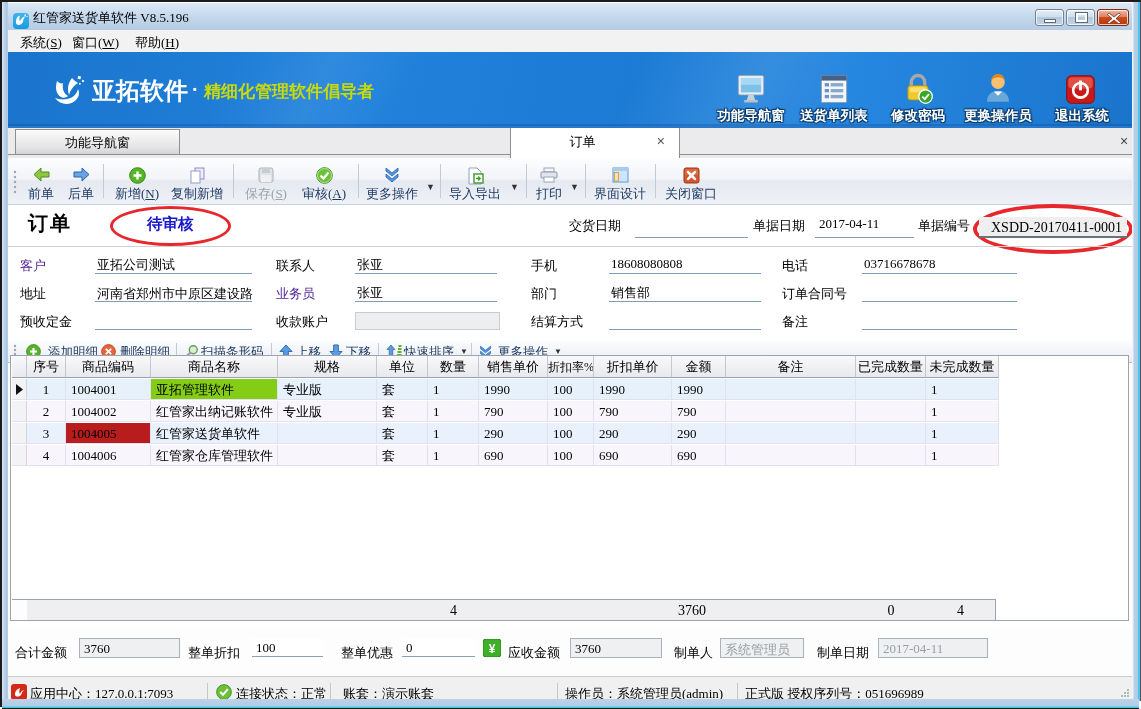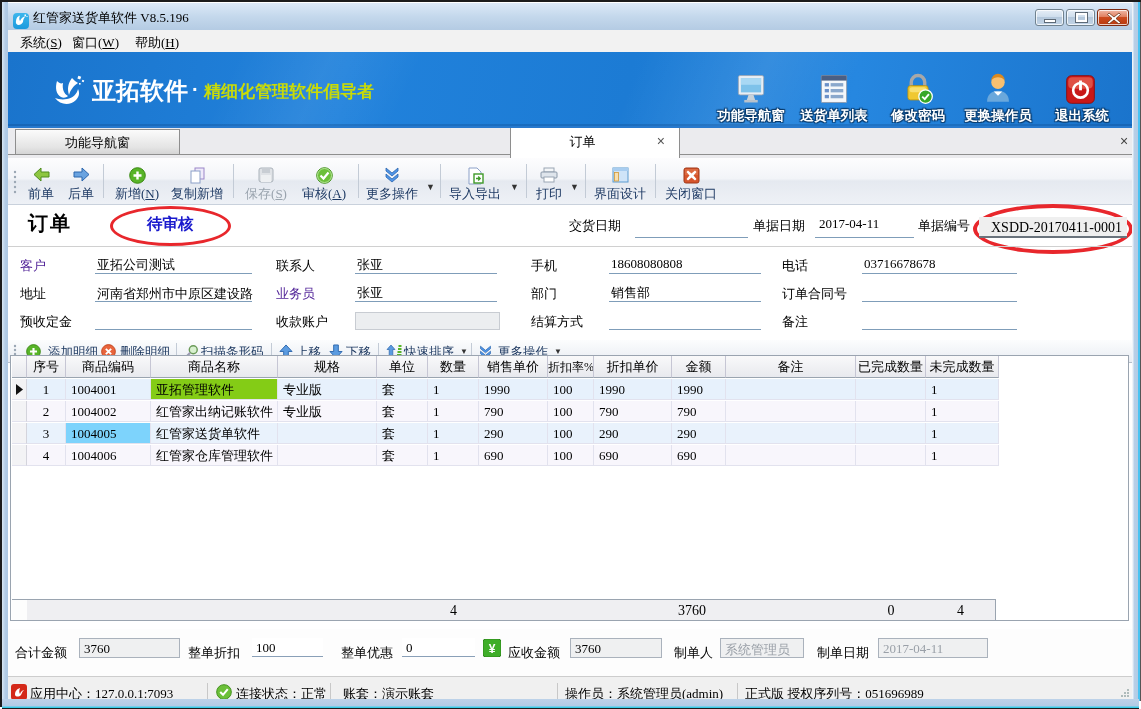--- a/index.html
+++ b/index.html
@@ -369,21 +369,21 @@
 <div class="gc" style="left:417px;top:45px;width:51px;background:#f8f6fc;">1</div>
 <div class="gc" style="left:468px;top:45px;width:69px;background:#f8f6fc;">790</div>
 <div class="gc" style="left:537px;top:45px;width:46px;background:#f8f6fc;">100</div>
 <div class="gc" style="left:583px;top:45px;width:78px;background:#f8f6fc;">790</div>
 <div class="gc" style="left:661px;top:45px;width:54px;background:#f8f6fc;">790</div>
 <div class="gc" style="left:715px;top:45px;width:130px;background:#f8f6fc;"></div>
 <div class="gc" style="left:845px;top:45px;width:70px;background:#f8f6fc;"></div>
 <div class="gc" style="left:915px;top:45px;width:73px;background:#f8f6fc;">1</div>
 <div class="gc" style="left:1px;top:67px;width:15px;background:#f3f3f5;border-right:1px solid #d4d4dc;padding:0"></div>
 <div class="gc" style="left:16px;top:67px;width:39px;background:#e9f2fc;text-align:center;padding-left:0;">3</div>
-<div class="gc" style="left:55px;top:67px;width:85px;background:#7dd3fc;">1004005</div>
+<div class="gc" style="left:55px;top:67px;width:85px;background:#b91c1c;">1004005</div>
 <div class="gc" style="left:140px;top:67px;width:127px;background:#e9f2fc;">红管家送货单软件</div>
 <div class="gc" style="left:267px;top:67px;width:99px;background:#e9f2fc;"></div>
 <div class="gc" style="left:366px;top:67px;width:51px;background:#e9f2fc;">套</div>
 <div class="gc" style="left:417px;top:67px;width:51px;background:#e9f2fc;">1</div>
 <div class="gc" style="left:468px;top:67px;width:69px;background:#e9f2fc;">290</div>
 <div class="gc" style="left:537px;top:67px;width:46px;background:#e9f2fc;">100</div>
 <div class="gc" style="left:583px;top:67px;width:78px;background:#e9f2fc;">290</div>
 <div class="gc" style="left:661px;top:67px;width:54px;background:#e9f2fc;">290</div>
 <div class="gc" style="left:715px;top:67px;width:130px;background:#e9f2fc;"></div>
 <div class="gc" style="left:845px;top:67px;width:70px;background:#e9f2fc;"></div>

